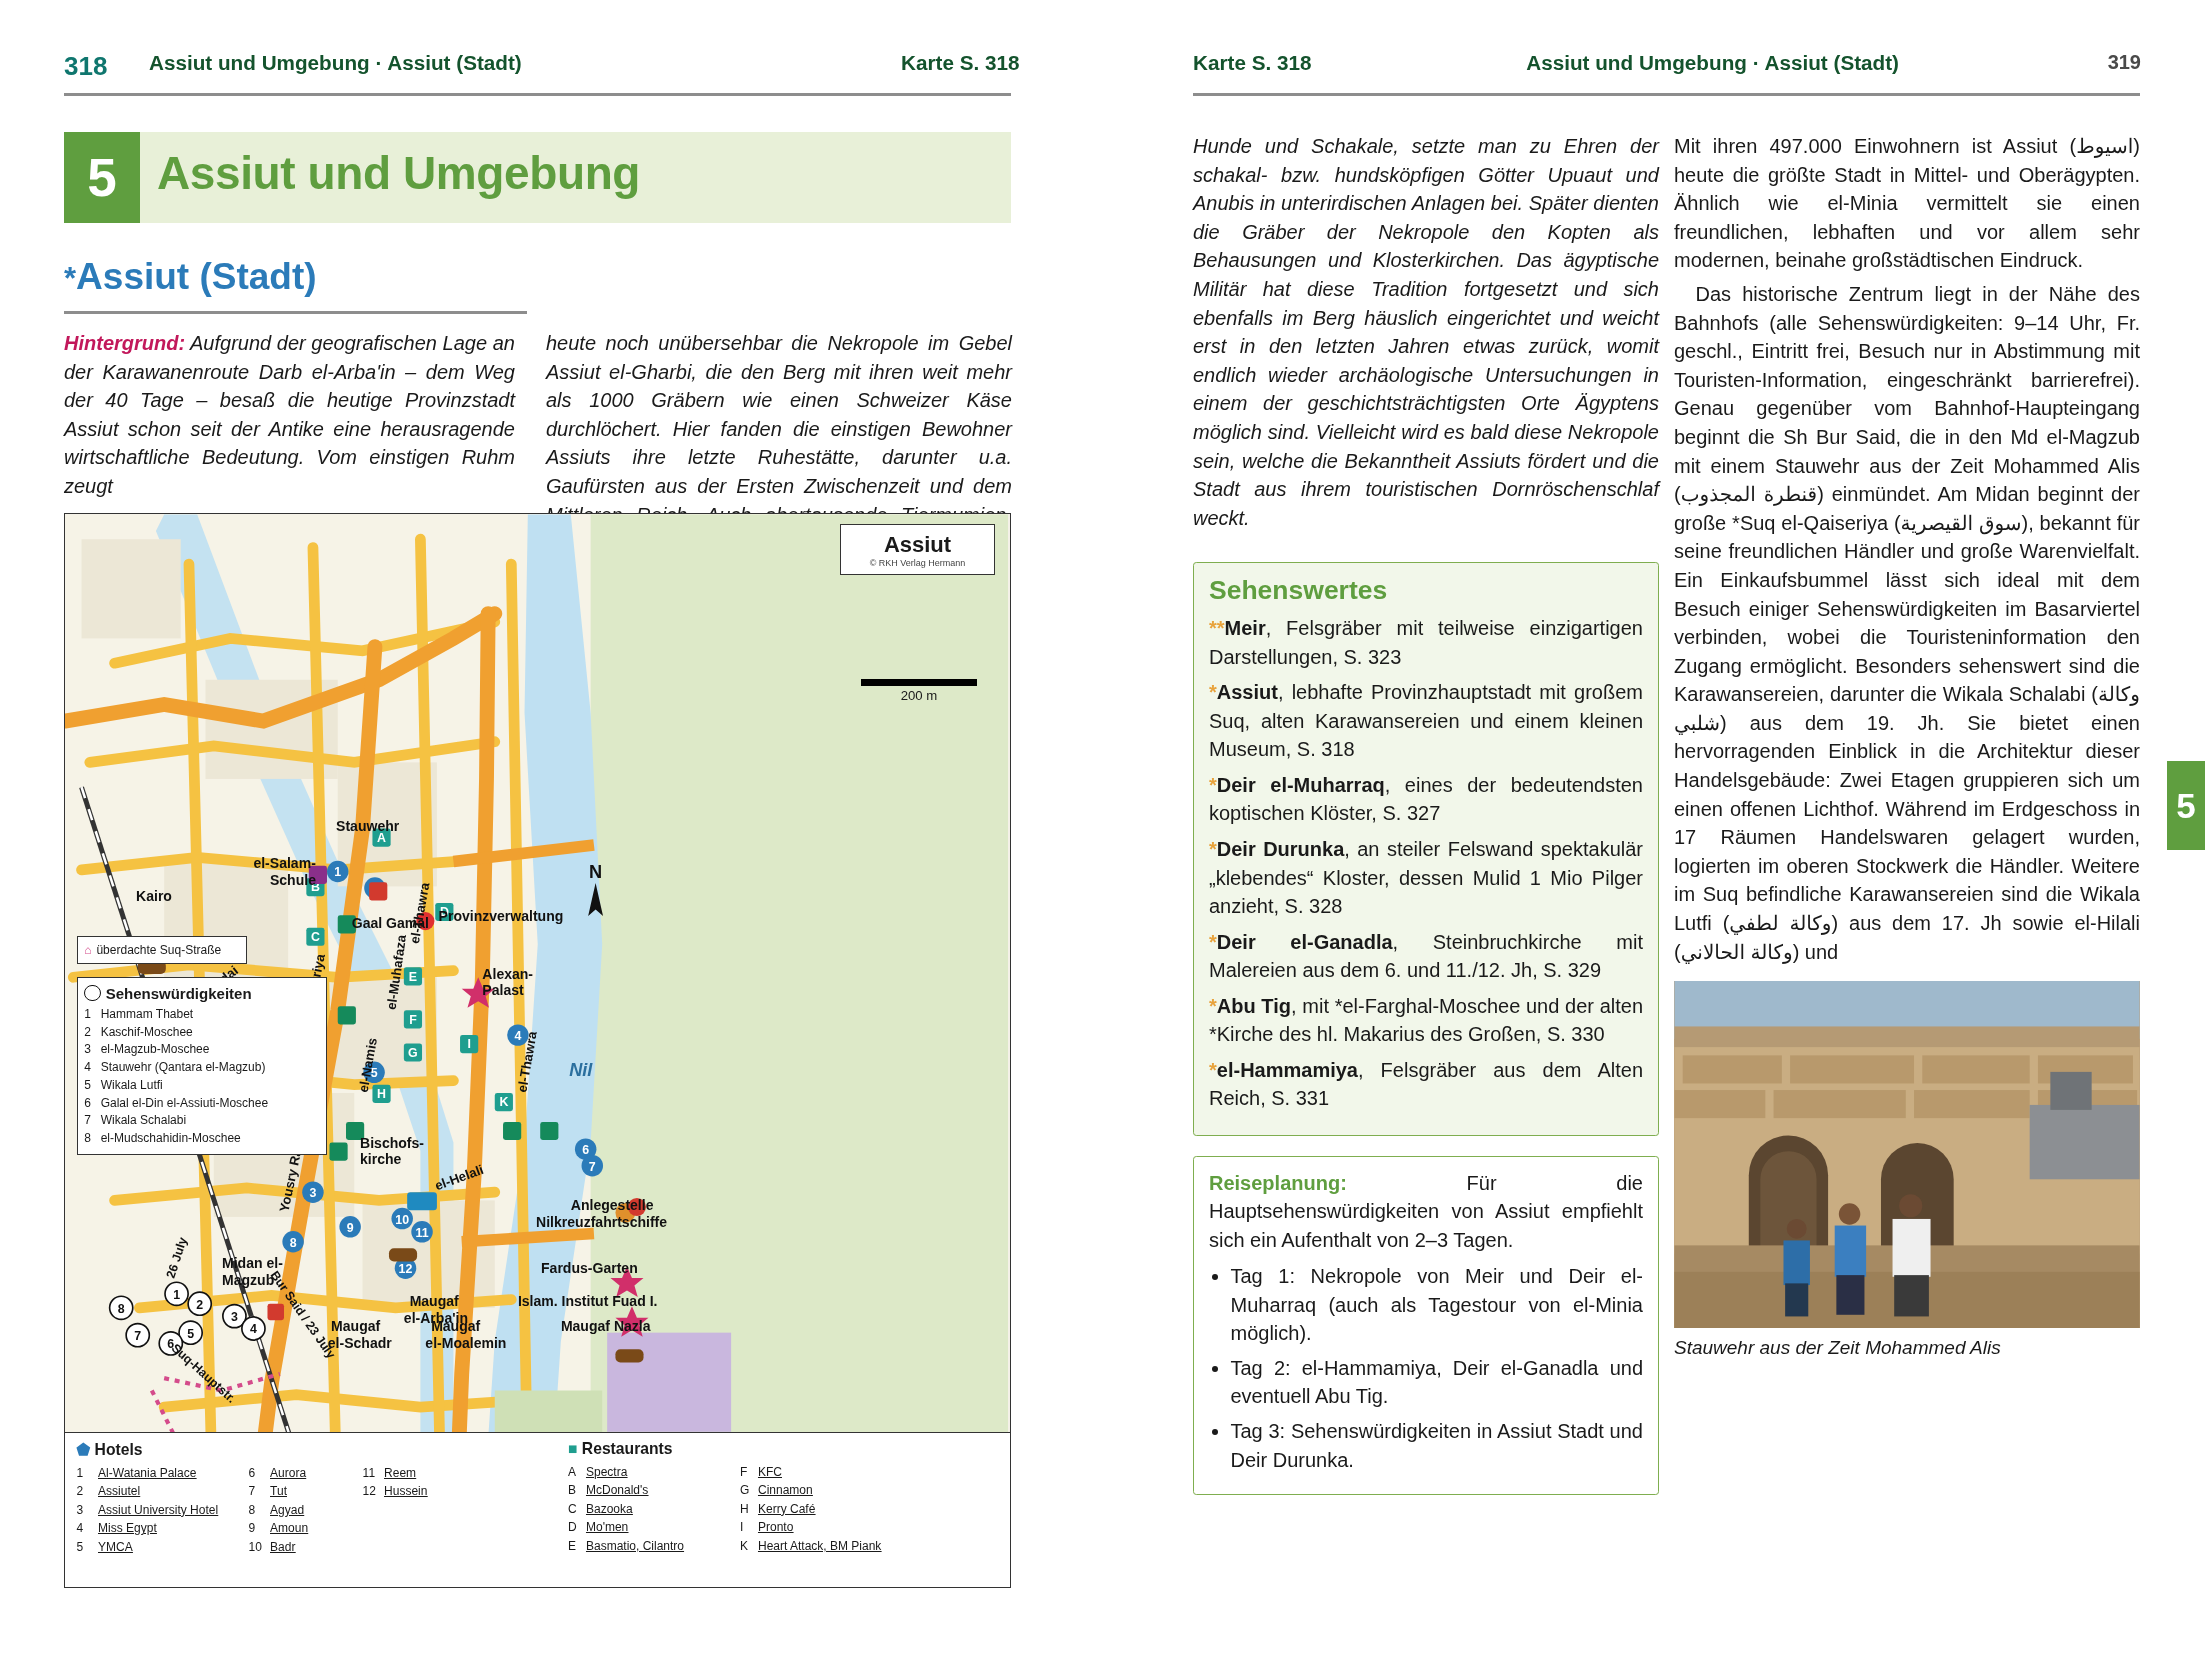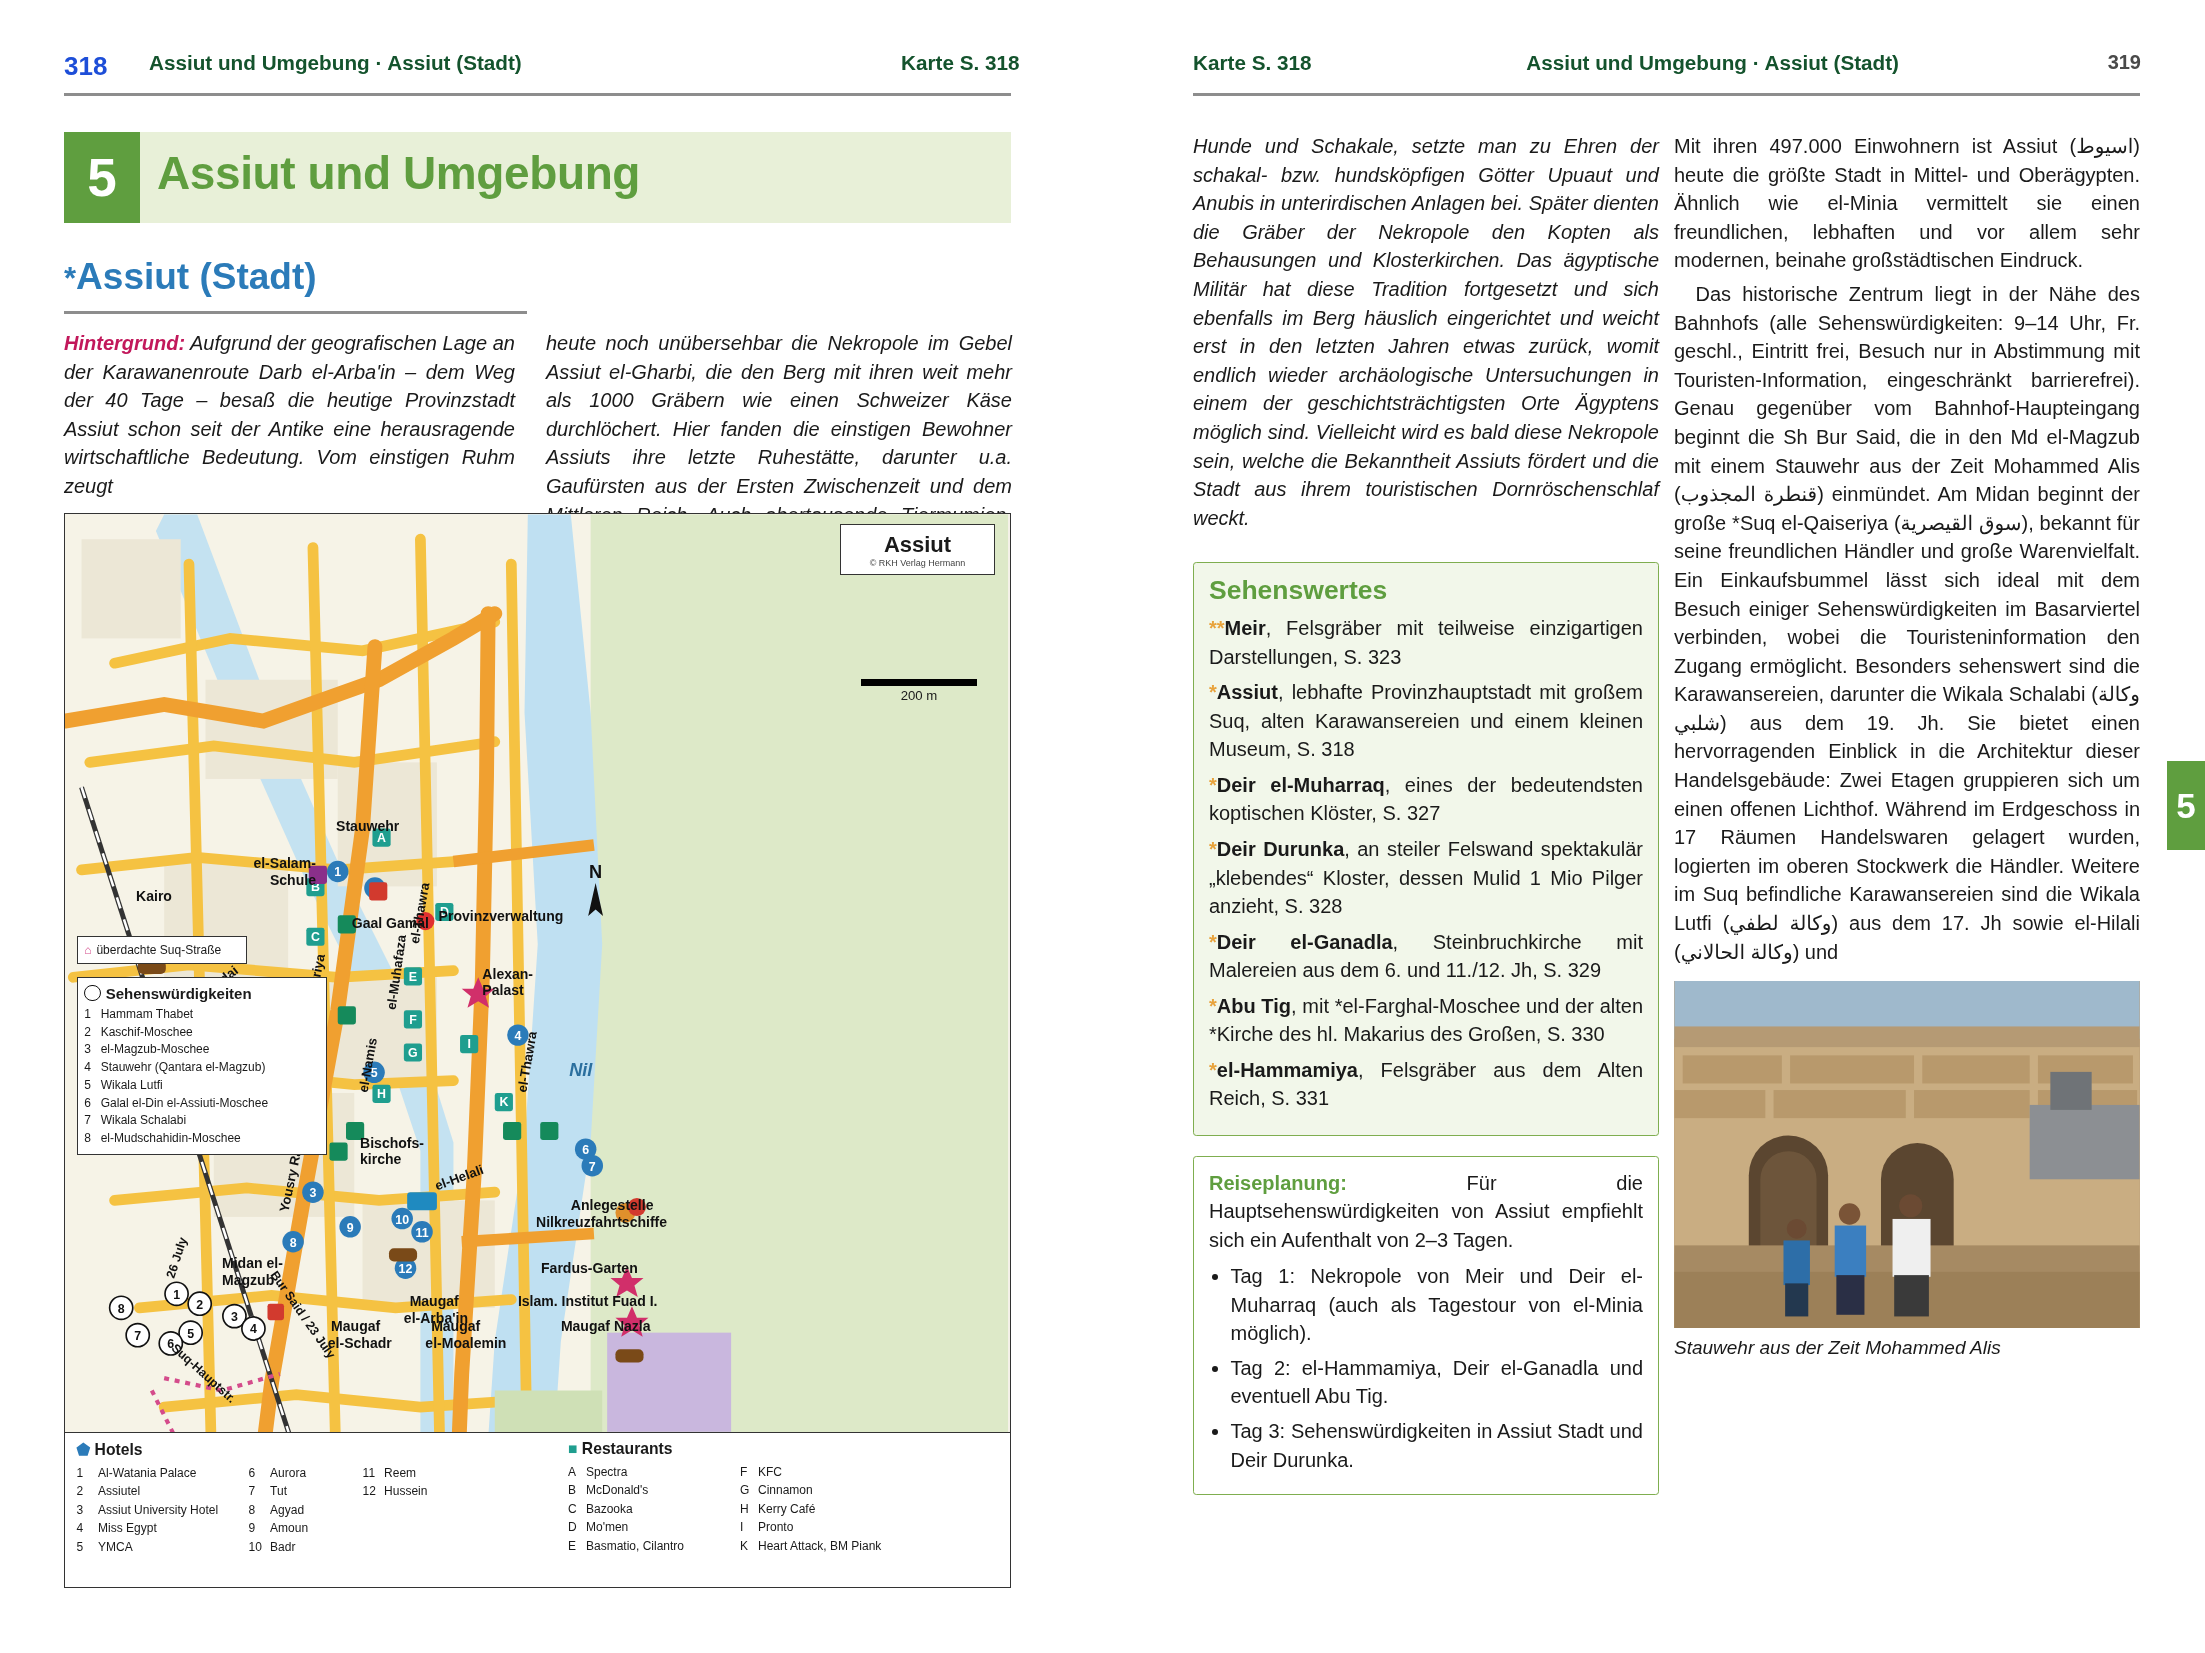--- a/index.html
+++ b/index.html
@@ -8,21 +8,21 @@
     width: 2205px; height: 1654px;
     background: #ffffff;
     font-family: "Liberation Sans", sans-serif;
     color: #1a1a1a;
     overflow: hidden;
   }
   .page { position: relative; width: 2205px; height: 1654px; }
 
   
   .rh { position:absolute; top:51px; font-size:20.7px; font-weight:bold; color:#14532d; }
-  .rh-left-num { left:64px; font-size:26px; color:#1d4ed8; }
+  .rh-left-num { left:64px; font-size:26px; color:#0f766e; }
   .rh-left-title { left:149px; }
   .rh-left-karte { left:901px; font-weight:bold; }
   .rh-rule { position:absolute; height:2.5px; background:#8d8d8d; top:93px; }
   .rh-rule-l { left:64px; width:947px; }
   .rh-rule-r { left:1193px; width:947px; }
   .rh-right-karte { left:1193px; }
   .rh-right-title { right:306px; }
   .rh-right-num { right:64px; font-size:20px; color:#4a4a4a; }
 
   
@@ -82,21 +82,21 @@
   }
 
   .bottom-legend {
     position:absolute; left:0; bottom:0; width:100%; height:155px;
     background:#ffffff; border-top:1.7px solid #333;
     display:flex; font-size:12px;justify-content:center;
   }
   .bl-col { padding:6.6px 8.3px 0 11.6px; }
   .bl-head { font-weight:bold; font-size:15.7px; margin-bottom:5px; }
   .bl-list { display:flex; gap:15px; }
-  .bl-list div { line-height:1.55; }
+  .bl-list div { line-height:1.55;text-decoration:underline; }
   .bl-list .num { display:inline-block; width:21.5px; }
   .bl-list .ltr { display:inline-block; width:18px; }
 
   .scalebar { position:absolute; right:33px; top:165px; width:116px; }
   .scalebar .bar { height:6.6px; background:#000; }
   .scalebar .lbl { text-align:center; font-size:13.2px; margin-top:2.5px; font-weight:normal;}
 
   
   .col-mid { position:absolute; left:1193px; top:132px; width:466px; }
   .col-right { position:absolute; left:1674px; top:132px; width:466px; }

